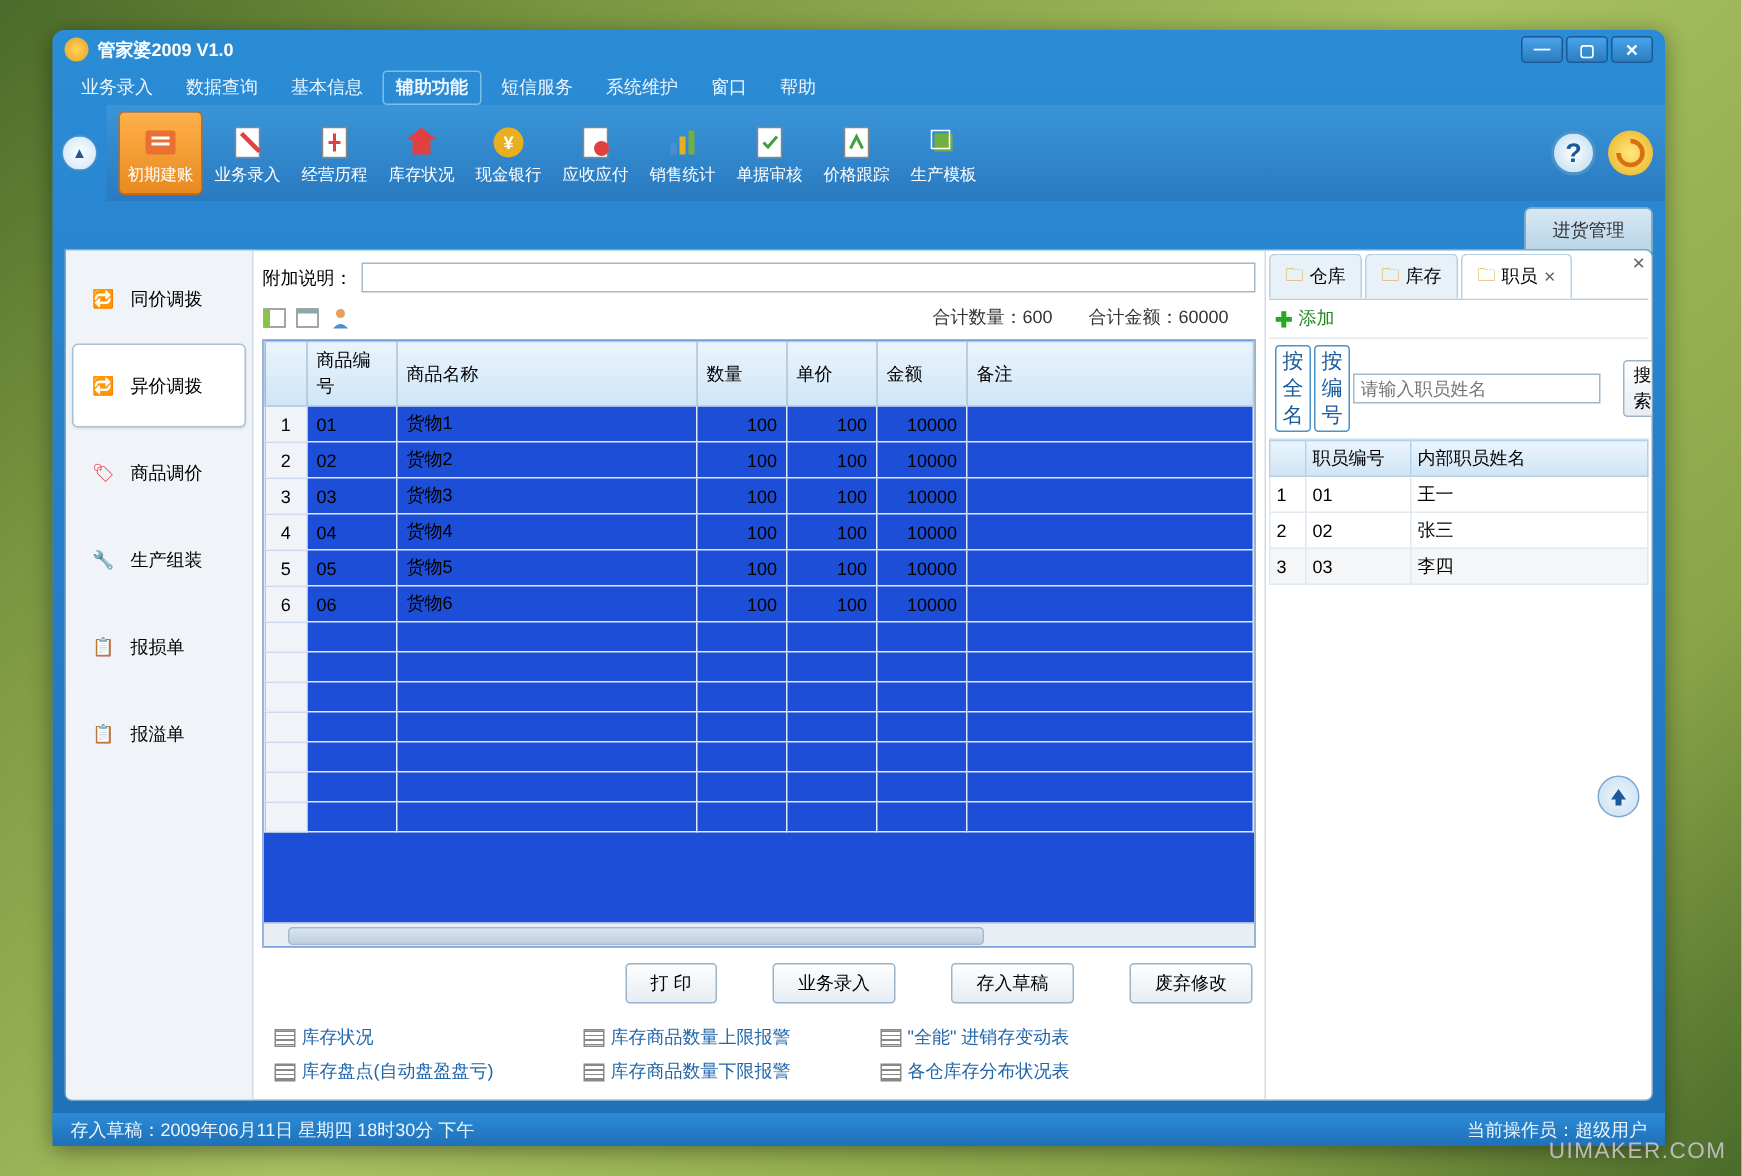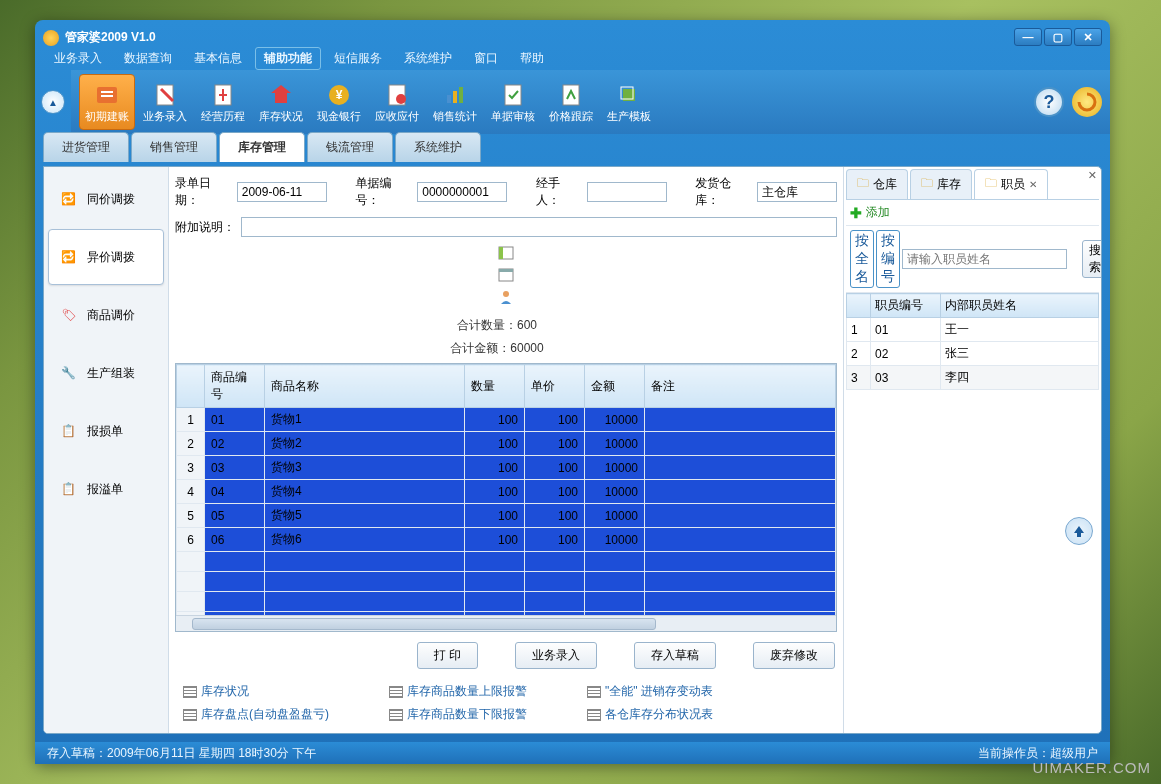--- a/index.html
+++ b/index.html
@@ -1,48 +1,48 @@
 <!DOCTYPE html>
 <html><head>
 <meta charset="utf-8">
 <style>
 * { box-sizing: border-box; margin: 0; padding: 0; font-family: "Microsoft YaHei", SimSun, Arial, sans-serif; font-size: 12px; }
 body { background: linear-gradient(135deg, #4a6b2a 0%, #7a9640 20%, #a8c060 50%, #8aa548 80%, #4a6b2a 100%); width: 1161px; height: 784px; position: relative; overflow: hidden; }
 .window { position: absolute; left: 35px; top: 20px; width: 1075px; height: 744px; background: linear-gradient(#2b8cd6, #1f70b8); border-radius: 8px; box-shadow: 0 3px 15px rgba(0,0,0,0.4); display: flex; flex-direction: column; }
-.titlebar { height: 26px; display: flex; align-items: flex-end; padding: 0 8px; color: #fff; font-weight: bold; }
+.titlebar { height: 26px; display: flex; align-items: center; padding: 0 8px; color: #fff; font-weight: bold; }
 .titlebar .app-icon { width: 16px; height: 16px; background: radial-gradient(#ffd45a,#e8a020); border-radius: 50%; margin-right: 6px; }
 .titlebar .spacer { flex: 1; }
 .win-btns { display: flex; gap: 2px; }
 .win-btn { width: 28px; height: 18px; background: linear-gradient(#4aa3e8,#2b7cc0); border: 1px solid #1a5a9a; border-radius: 3px; color: #fff; display: flex; align-items: center; justify-content: center; cursor: pointer; font-size: 11px; }
 .menubar { height: 24px; display: flex; align-items: center; padding: 0 10px; gap: 4px; }
 .menu-item { color: #eaf6ff; padding: 2px 8px; cursor: pointer; border: 1px solid transparent; border-radius: 3px; }
 .menu-item.active { border: 1px solid #7abfe8; font-weight: bold; }
 .toolbar-wrap { display: flex; align-items: center; }
 .collapse-btn { width: 24px; height: 24px; margin: 4px 6px; background: radial-gradient(#fff,#c8e4f8); border-radius: 50%; border: 1px solid #4a92c8; display: flex; align-items: center; justify-content: center; color: #1a5a9a; font-size: 10px; cursor: pointer; }
 .toolbar { flex: 1; height: 64px; background: linear-gradient(#3a95d8,#2a7ac0); display: flex; align-items: center; padding: 0 8px; gap: 2px; }
 .tbtn { width: 56px; height: 56px; display: flex; flex-direction: column; align-items: center; justify-content: center; color: #fff; cursor: pointer; border-radius: 4px; gap: 2px; }
 .tbtn.active { background: linear-gradient(#ffb04a,#e88a20); border: 1px solid #c86a10; }
 .tbtn .ico { width: 28px; height: 26px; display: flex; align-items: center; justify-content: center; }
 .tbtn .lbl { font-size: 11px; }
 .tb-spacer { flex: 1; }
 .help-ico { width: 30px; height: 30px; border-radius: 50%; background: radial-gradient(#fff,#b8d8f0); border: 2px solid #4a92c8; color: #1a5a9a; font-weight: bold; display: flex; align-items: center; justify-content: center; font-size: 18px; cursor: pointer; margin: 0 6px; }
 .swirl-ico { width: 30px; height: 30px; border-radius: 50%; background: radial-gradient(#ffe880,#e8b020); display: flex; align-items: center; justify-content: center; cursor: pointer; }
-.tabstrip { height: 32px; display: flex; align-items: flex-end; padding: 4px 8px; gap: 2px; }
+.tabstrip { height: 32px; display: flex; align-items: flex-end; padding: 4px 8px; gap: 2px; flex-direction: column; }
 .main-tab { padding: 6px 18px; background: linear-gradient(#d8e8f4,#b8d4e8); border: 1px solid #7aa8c8; border-bottom: none; border-radius: 5px 5px 0 0; color: #333; cursor: pointer; }
 .main-tab.active { background: #fff; font-weight: bold; }
 .content { flex: 1; background: #fff; margin: 0 8px 8px 8px; border-radius: 0 5px 5px 5px; display: flex; overflow: hidden; border: 1px solid #7aa8c8; }
 .sidebar { width: 125px; background: #f0f4f8; border-right: 1px solid #d0dce8; display: flex; flex-direction: column; padding: 4px; gap: 2px; }
 .side-item { height: 56px; display: flex; align-items: center; gap: 8px; padding: 0 10px; cursor: pointer; border: 1px solid transparent; border-radius: 4px; font-size: 13px; }
 .side-item.active { background: #fff; border: 1px solid #a8c0d8; box-shadow: 0 1px 2px rgba(0,0,0,0.1); }
 .side-ico { width: 20px; height: 20px; display: flex; align-items: center; justify-content: center; }
 .center { flex: 1; display: flex; flex-direction: column; padding: 6px; gap: 4px; }
 .form-row { display: flex; align-items: center; gap: 6px; padding: 2px 0; }
 .form-row label { }
 .txt { border: 1px solid #a0b8cc; height: 20px; padding: 0 4px; }
-.table-tools { display: flex; align-items: center; gap: 6px; padding: 2px 0; flex-direction: column; }
+.table-tools { display: flex; align-items: center; gap: 6px; padding: 2px 0; }
 .table-tools .spacer { flex: 1; }
 .sums { color: #333; margin-right: 18px; }
 .grid-wrap { border: 1px solid #a0b8cc; flex: 1; overflow: hidden; display: flex; flex-direction: column; background: #1d4ed8; }
 .grid { width: 100%; border-collapse: collapse; }
 .grid th { background: linear-gradient(#eaf4fc,#cfe5f6); border: 1px solid #b8d0e4; padding: 4px 6px; font-weight: normal; text-align: left; }
 .grid td { border: 1px solid #e0e8f0; padding: 3px 6px; height: 20px; }
 .grid .rownum { background: #f0f4f8; text-align: center; width: 28px; }
 .grid .num { text-align: right; }
 .grid-scroll { flex: 1; overflow-x: auto; }
 .scrollbar-h { height: 16px; background: #e8eef4; border-top: 1px solid #c8d4e0; position: relative; }
@@ -236,33 +236,20 @@
           <span>报损单</span>
         </div>
         <div class="side-item">
           <span class="side-ico" style="color:#d04040">📋</span>
           <span>报溢单</span>
         </div>
       </div>
 
     <div class="center">
       <div class="form-row">
-        <label>录单日期：</label>
-        <input class="txt" style="width: 90px;" value="2009-06-11">
-        <span style="width:18px"></span>
-        <label>单据编号：</label>
-        <input class="txt" style="width: 90px;" value="0000000001">
-        <span style="width:18px"></span>
-        <label>经手人：</label>
-        <input class="txt" style="width: 80px;" value="">
-        <span style="width:18px"></span>
-        <label>发货仓库：</label>
-        <input class="txt" style="width: 80px;" value="主仓库">
-      </div>
-      <div class="form-row">
         <label>附加说明：</label>
         <input class="txt" style="flex: 1 1 0%;" value="">
       </div>
       <div class="table-tools">
         <span>
             <svg width="16" height="16">
               <rect x="1" y="2" width="14" height="12" fill="#fff" stroke="#888"></rect>
               <rect x="1" y="2" width="4" height="12" fill="#8bc34a"></rect>
             </svg>
           </span>

